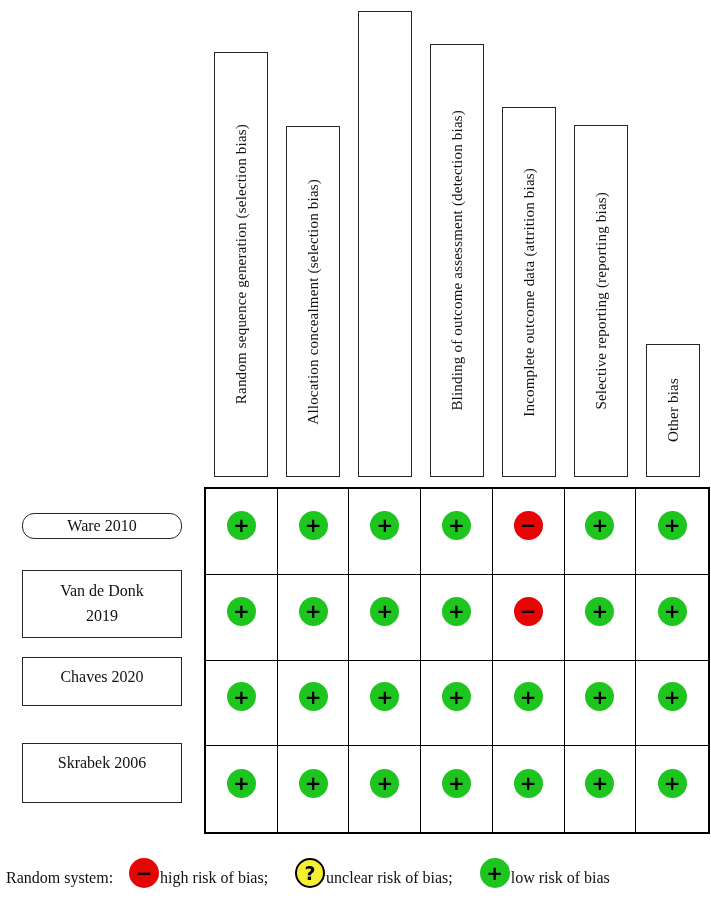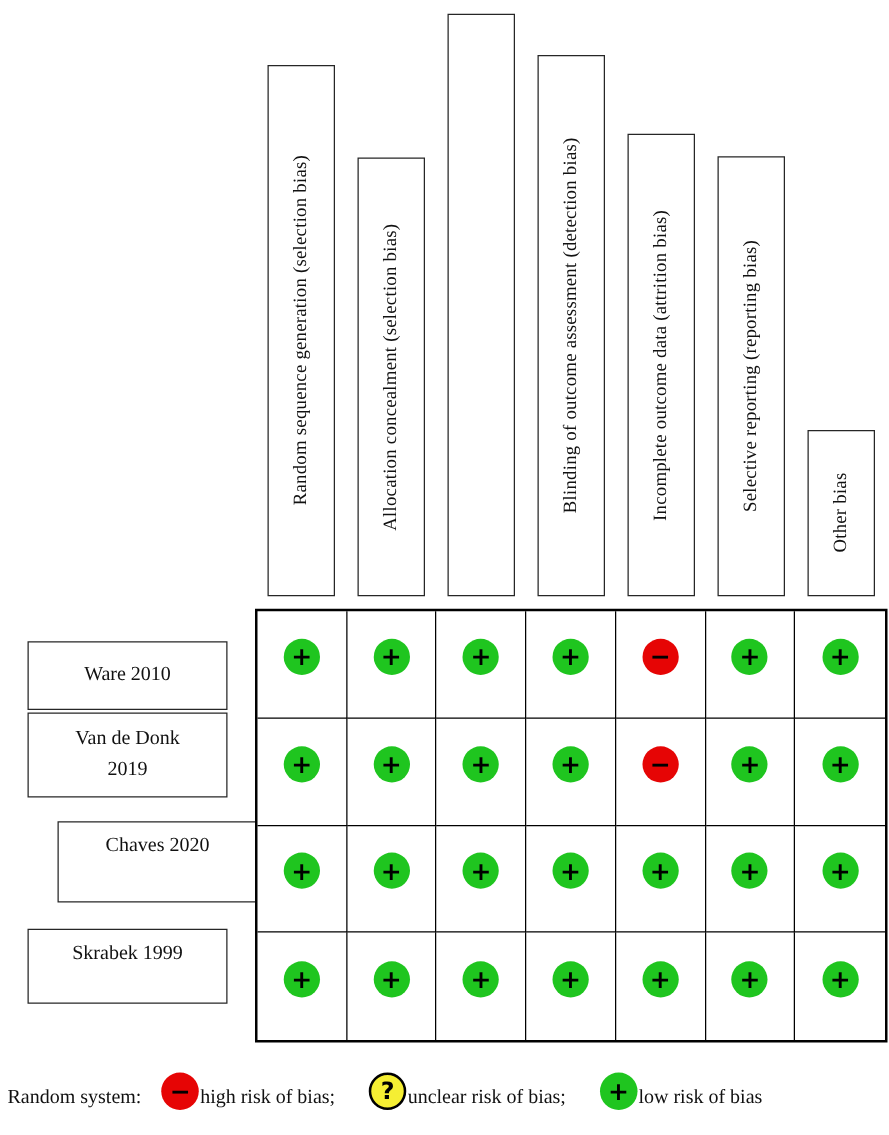--- a/index.html
+++ b/index.html
@@ -75,25 +75,25 @@
         <span class="vlabel">Incomplete outcome data (attrition bias)</span>
       </div>
       <div class="vbox" style="left: 574px; top: 125px; width: 54px; height: 352px;">
         <span class="vlabel">Selective reporting (reporting bias)</span>
       </div>
       <div class="vbox" style="left: 646px; top: 344px; width: 54px; height: 133px;">
         <span class="vlabel">Other bias</span>
       </div>
     </div>
   <div id="row-labels">
-      <div class="rowbox" style="top: 513px; height: 55px;"><span>Ware 2010</span></div>
+      <div class="rowbox" style="top: 513px; height: 26px; border-radius: 12px;"><span>Ware 2010</span></div>
       <div class="rowbox" style="top: 570px; height: 68px;"><span>Van de Donk
 2019</span></div>
-      <div class="rowbox top-align" style="top: 657px; height: 65px; margin-left: 24px;"><span>Chaves 2020</span></div>
-      <div class="rowbox top-align" style="top: 743px; height: 60px;"><span>Skrabek 1999</span></div>
+      <div class="rowbox top-align" style="top: 657px; height: 49px;"><span>Chaves 2020</span></div>
+      <div class="rowbox top-align" style="top: 743px; height: 60px;"><span>Skrabek 2006</span></div>
     </div>
   <div class="grid" id="ratings-grid">
       <div class="cell">
         <span class="dot" style="background: rgb(31, 197, 31);">+</span>
       </div>
       <div class="cell">
         <span class="dot" style="background: rgb(31, 197, 31);">+</span>
       </div>
       <div class="cell">
         <span class="dot" style="background: rgb(31, 197, 31);">+</span>

